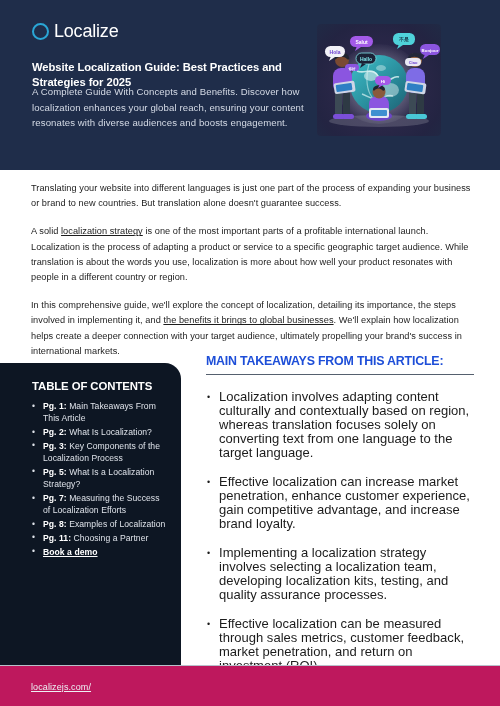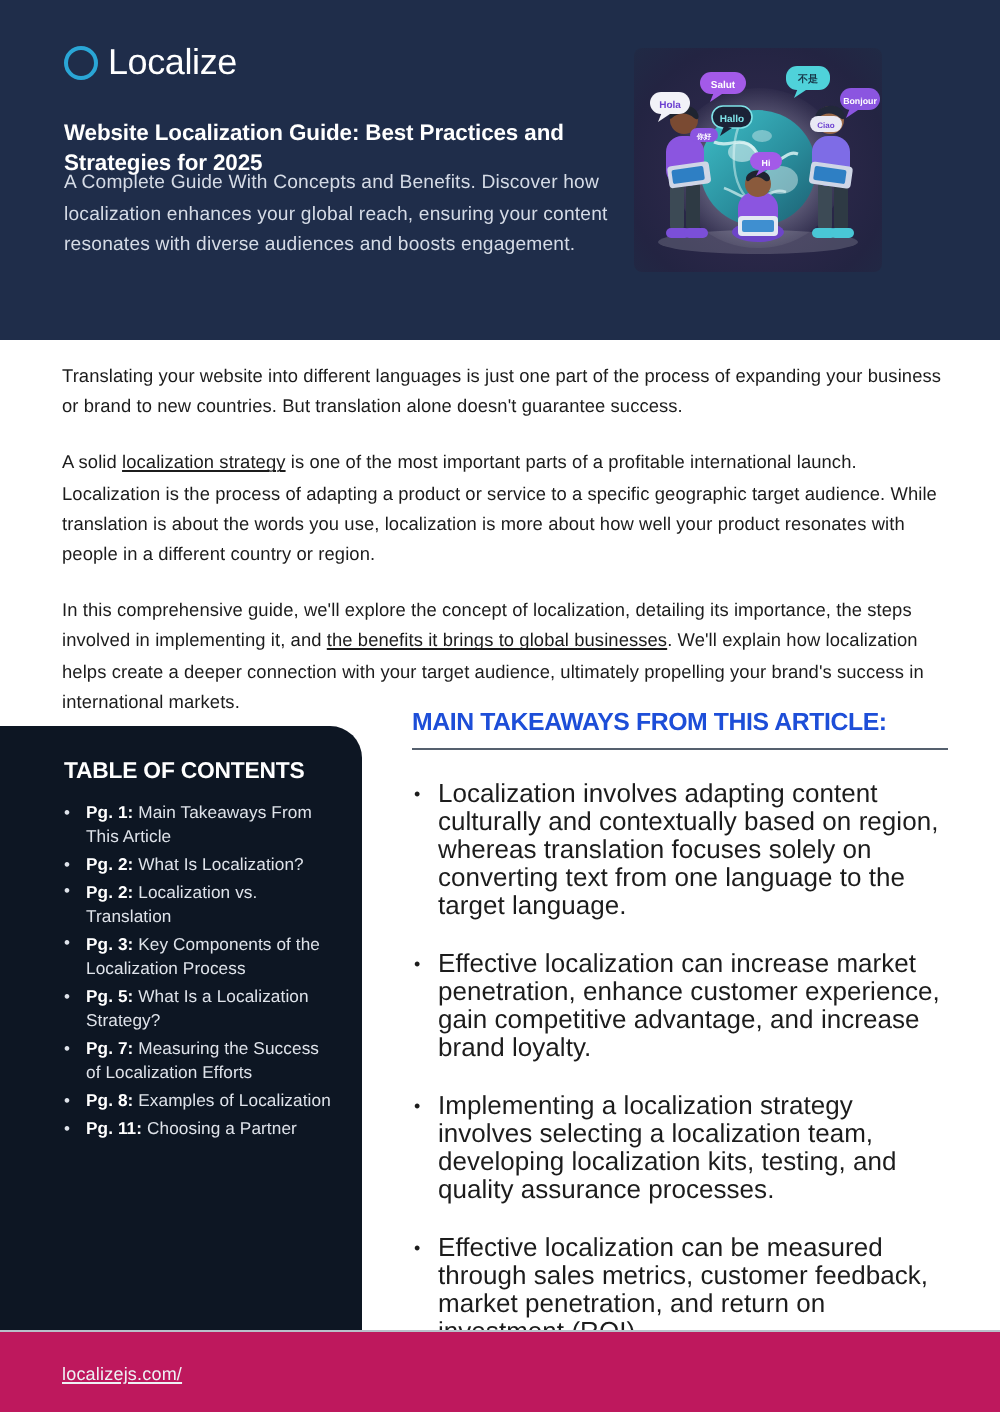--- a/index.html
+++ b/index.html
@@ -336,26 +336,26 @@
     <p>
       <span>In this comprehensive guide, we'll explore the concept of localization, detailing its importance, the steps involved in implementing it, and </span><a class="lnk" href="#">the benefits it brings to global businesses</a><span>. We'll explain how localization helps create a deeper connection with your target audience, ultimately propelling your brand's success in international markets.</span>
     </p>
   </div>
 
   <div class="toc">
     <div class="toc-title">TABLE OF CONTENTS</div>
     <ul>
       <li><b>Pg. 1:</b><span> Main Takeaways From This Article</span></li>
       <li><b>Pg. 2:</b><span> What Is Localization?</span></li>
-      <li><b>Pg. 2:</b><span> Localization vs. Translation</span></li>
       <li><b>Pg. 3:</b><span> Key Components of the Localization Process</span></li>
       <li><b>Pg. 5:</b><span> What Is a Localization Strategy?</span></li>
       <li><b>Pg. 7:</b><span> Measuring the Success of Localization Efforts</span></li>
       <li><b>Pg. 8:</b><span> Examples of Localization</span></li>
       <li><b>Pg. 11:</b><span> Choosing a Partner</span></li>
+      <li><a class="demo" href="#">Book a demo</a></li>
     </ul>
   </div>
 
   <div class="takeaways">
     <div class="tk-title">MAIN TAKEAWAYS FROM THIS ARTICLE:</div>
     <div class="tk-rule"></div>
     <ul>
       <li>Localization involves adapting content culturally and contextually based on region, whereas translation focuses solely on converting text from one language to the target language.</li>
       <li>Effective localization can increase market penetration, enhance customer experience, gain competitive advantage, and increase brand loyalty.</li>
       <li>Implementing a localization strategy involves selecting a localization team, developing localization kits, testing, and quality assurance processes.</li>

